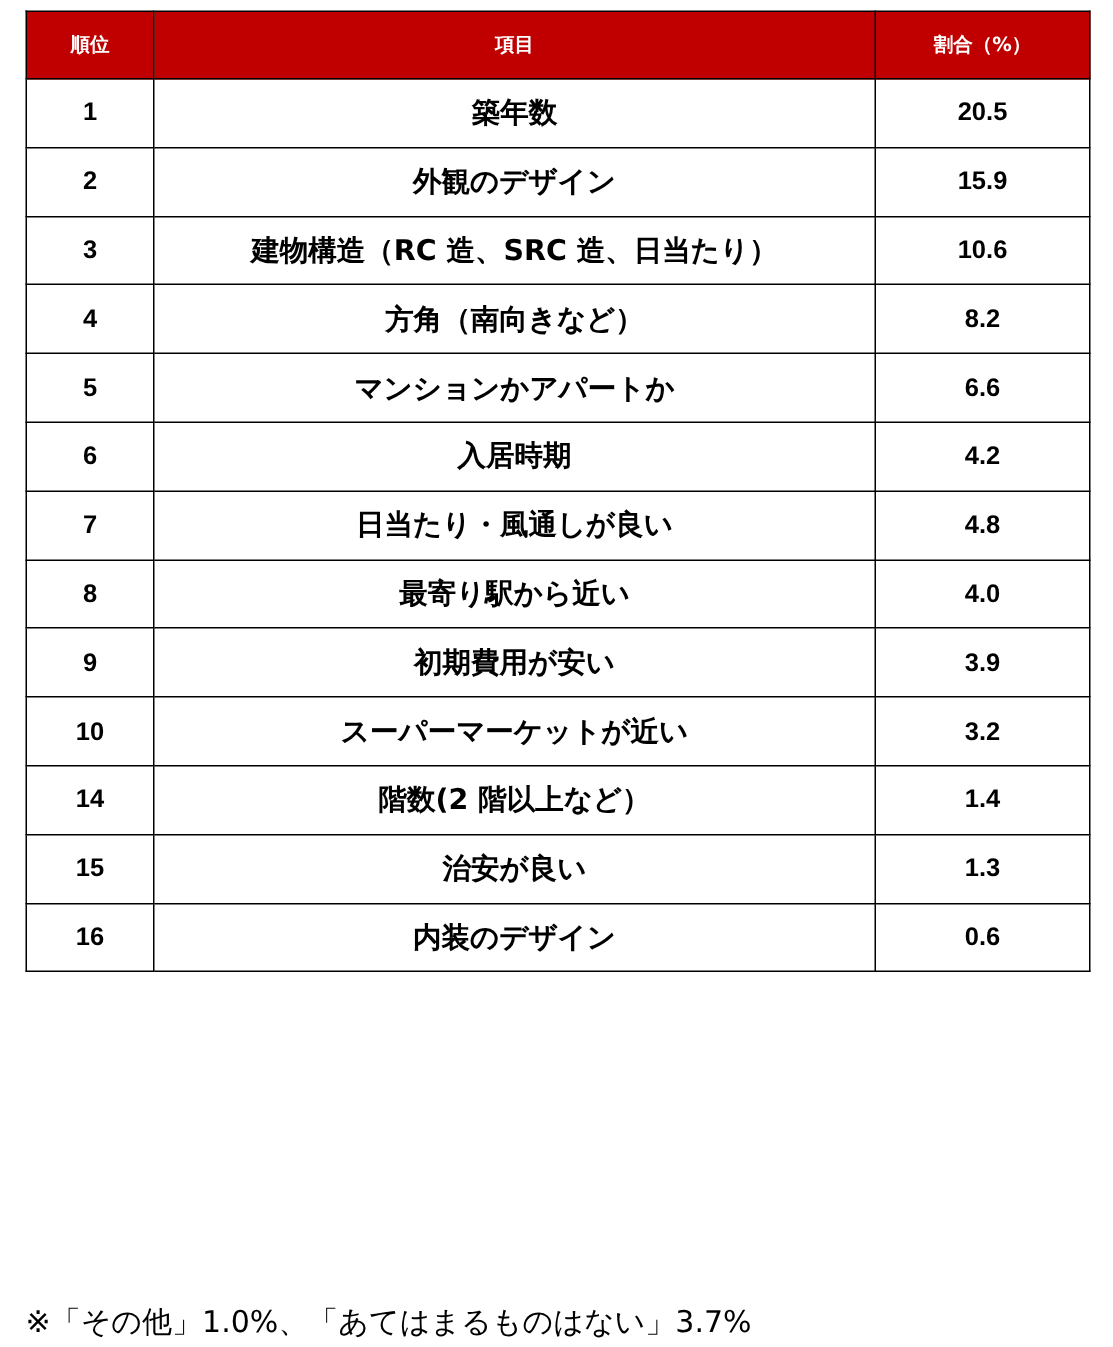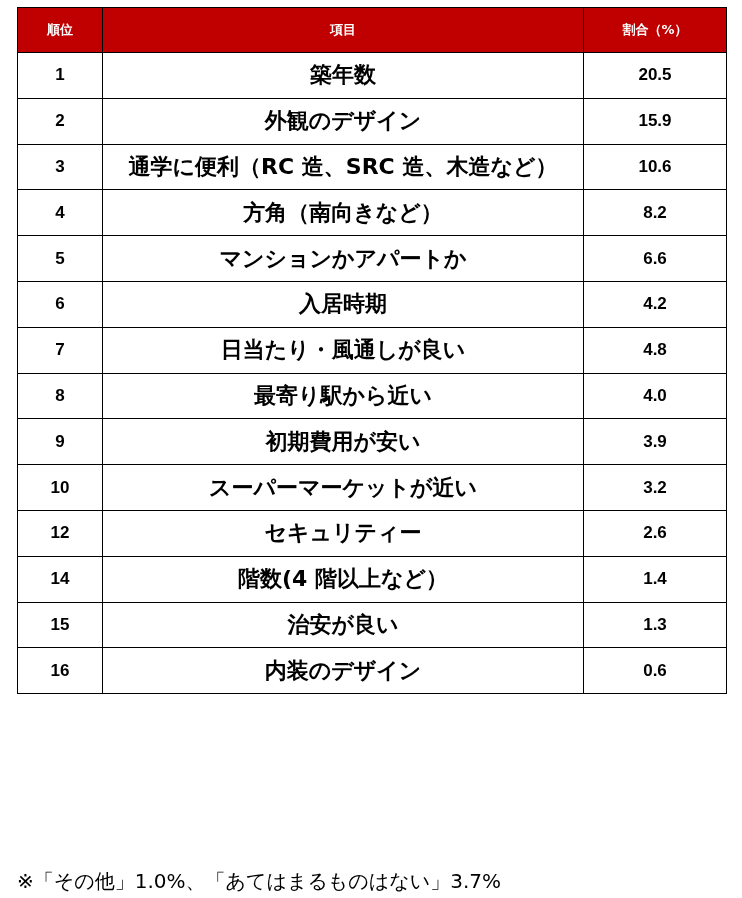--- a/index.html
+++ b/index.html
@@ -22,21 +22,21 @@
       font-weight: bold;
     }
     table.rank th {
       background: #C00000;
       color: #ffffff;
       height: 44px;
       font-size: 13px;
     }
     table.rank td {
       height: 44.8px;
-      font-size: 22px;
+      font-size: 19px;
     }
     table.rank td.num { font-family: "Liberation Sans", sans-serif; font-size: 17px; }
     col.c-rank { width: 85px; }
     col.c-item { width: 481px; }
     col.c-pct { width: 143px; }
     .note {
       position: absolute; left: 17px; top: 868px;
       font-size: 20px;
       font-family: "DejaVu Sans", "Liberation Sans", sans-serif;
       white-space: nowrap;
@@ -64,21 +64,21 @@
         <td>築年数</td>
         <td class="num">20.5</td>
       </tr>
       <tr>
         <td class="num">2</td>
         <td>外観のデザイン</td>
         <td class="num">15.9</td>
       </tr>
       <tr>
         <td class="num">3</td>
-        <td>通学に便利（RC 造、SRC 造、木造など）</td>
+        <td>建物構造（RC 造、SRC 造、日当たり）</td>
         <td class="num">10.6</td>
       </tr>
       <tr>
         <td class="num">4</td>
         <td>方角（南向きなど）</td>
         <td class="num">8.2</td>
       </tr>
       <tr>
         <td class="num">5</td>
         <td>マンションかアパートか</td>
@@ -103,27 +103,22 @@
         <td class="num">9</td>
         <td>初期費用が安い</td>
         <td class="num">3.9</td>
       </tr>
       <tr>
         <td class="num">10</td>
         <td>スーパーマーケットが近い</td>
         <td class="num">3.2</td>
       </tr>
       <tr>
-        <td class="num">12</td>
-        <td>セキュリティー</td>
-        <td class="num">2.6</td>
-      </tr>
-      <tr>
         <td class="num">14</td>
-        <td>階数(4 階以上など）</td>
+        <td>階数(2 階以上など）</td>
         <td class="num">1.4</td>
       </tr>
       <tr>
         <td class="num">15</td>
         <td>治安が良い</td>
         <td class="num">1.3</td>
       </tr>
       <tr>
         <td class="num">16</td>
         <td>内装のデザイン</td>

